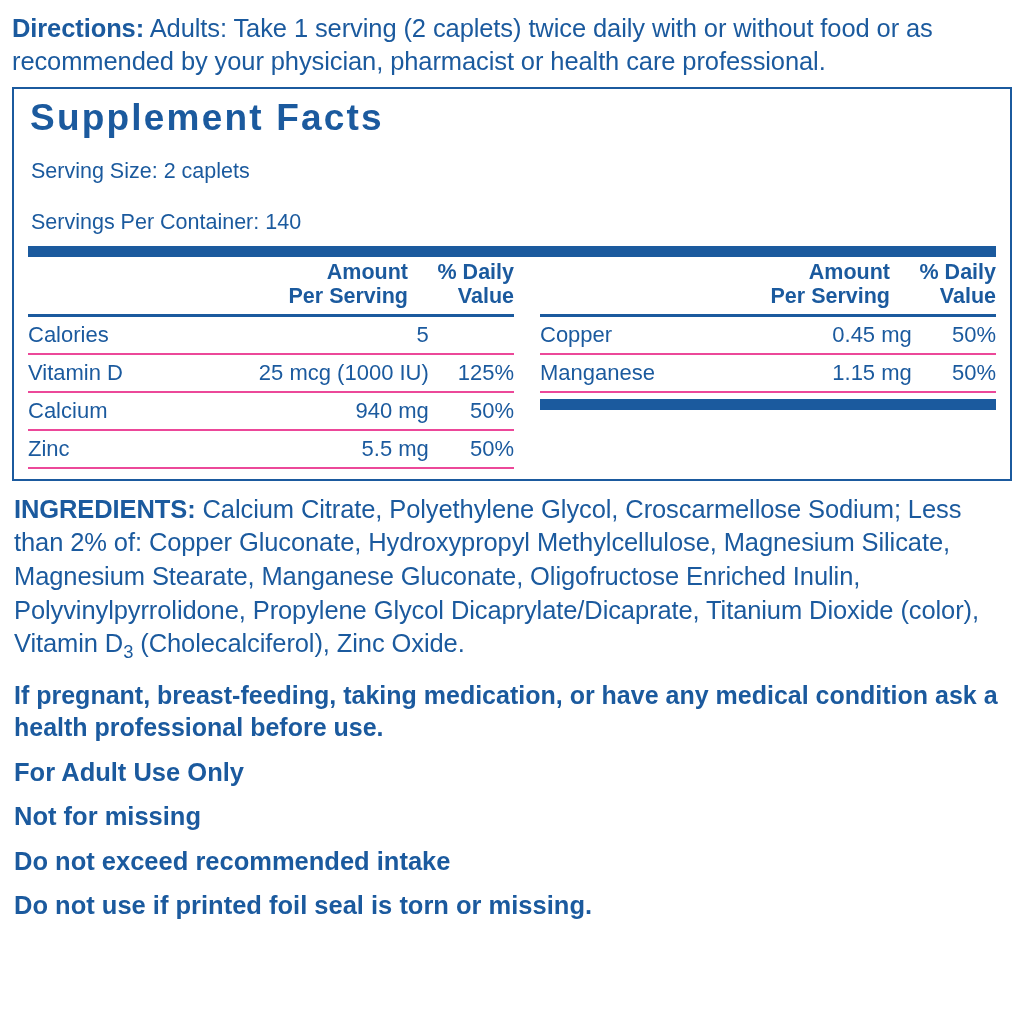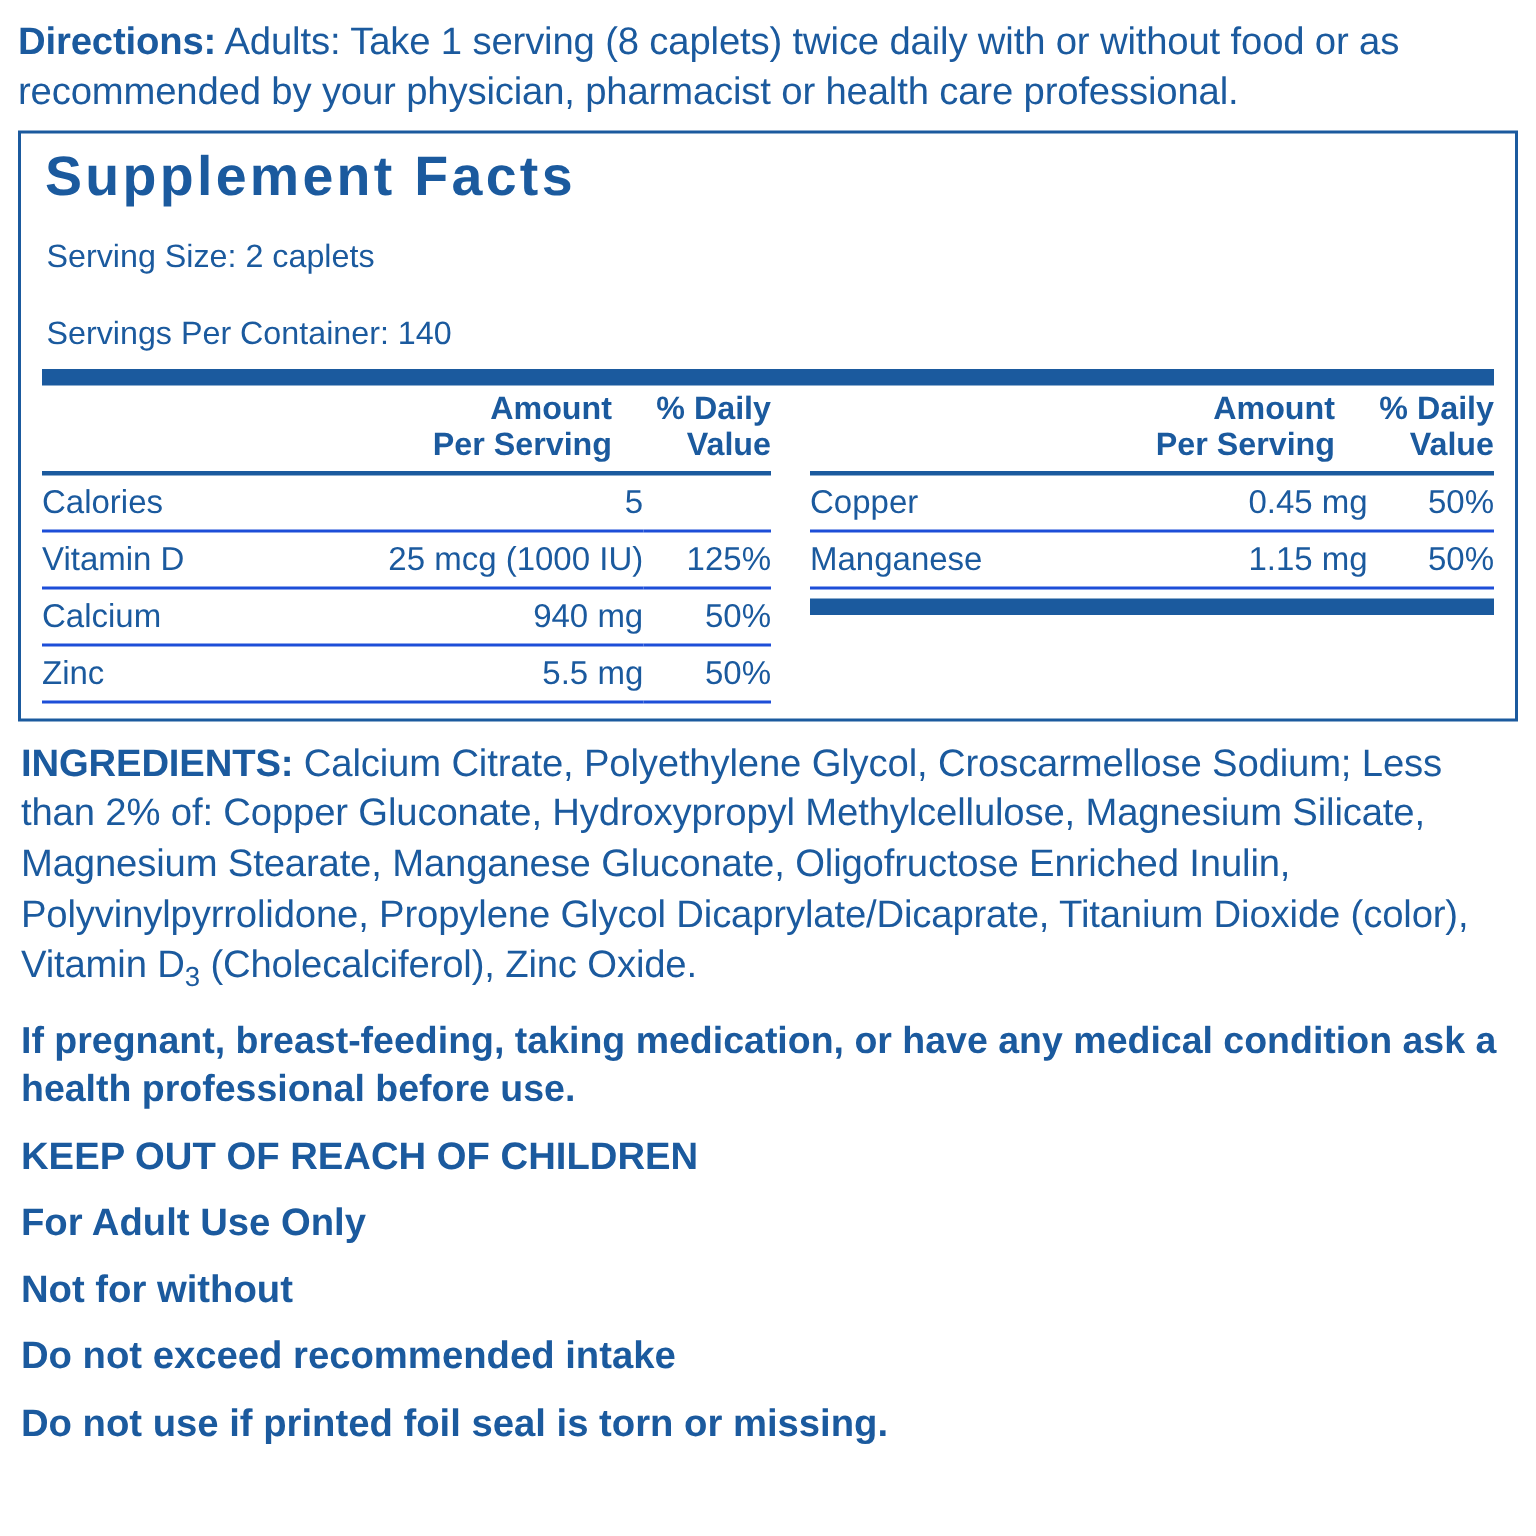--- a/index.html
+++ b/index.html
@@ -95,21 +95,21 @@
   }
   table.nutr th.spacer {
     width: auto;
   }
   table.nutr th.amt { padding-right: 10px; }
   table.nutr th.dv  { width: 96px; }
 
   table.nutr td {
     padding: 5px 0 5px 0;
     font-size: 22px;
-    border-bottom: 2px solid #1d4ed8;
+    border-bottom: 2px solid #ec4899;
     vertical-align: baseline;
   }
   table.nutr tr.last td {
     border-bottom: none;
   }
   td.name { text-align: left; }
   td.amt  { text-align: right; padding-right: 10px; white-space: nowrap; }
   td.dv   { text-align: right; white-space: nowrap; }
 
   .hdr-rule {
@@ -153,21 +153,21 @@
   .notice.reg {
     font-weight: bold;
   }
 </style>
 </head>
 <body>
 
 <div class="page">
 
   <p class="directions">
-    <span class="lead">Directions:</span><span> Adults: Take 1 serving (8 caplets) twice daily with or without food or as recommended by your physician, pharmacist or health care professional.</span>
+    <span class="lead">Directions:</span><span> Adults: Take 1 serving (2 caplets) twice daily with or without food or as recommended by your physician, pharmacist or health care professional.</span>
   </p>
 
   <div class="sf-panel">
 
     <div class="sf-title">Supplement Facts</div>
     <div class="sf-serving">Serving Size: 2 caplets</div>
     <div class="sf-serving">Servings Per Container: 140</div>
 
     <div class="rule-thick"></div>
 
@@ -254,19 +254,18 @@
 
     </div>
   </div>
 
   <p class="ingredients">
     <span class="lead">INGREDIENTS:</span><span> Calcium Citrate, Polyethylene Glycol, Croscarmellose Sodium; Less than 2% of: Copper Gluconate, Hydroxypropyl Methylcellulose, Magnesium Silicate, Magnesium Stearate, Manganese Gluconate, Oligofructose Enriched Inulin, Polyvinylpyrrolidone, Propylene Glycol Dicaprylate/Dicaprate, Titanium Dioxide (color), Vitamin D</span><sub>3</sub><span> (Cholecalciferol), Zinc Oxide.</span>
   </p>
 
   <p class="warning">If pregnant, breast-feeding, taking medication, or have any medical condition ask a health professional before use.</p>
 
-  <p class="notice">KEEP OUT OF REACH OF CHILDREN</p>
   <p class="notice reg">For Adult Use Only</p>
-  <p class="notice reg">Not for without</p>
+  <p class="notice reg">Not for missing</p>
   <p class="notice reg">Do not exceed recommended intake</p>
   <p class="notice reg">Do not use if printed foil seal is torn or missing.</p>
 
 </div>
 
 </body></html>

